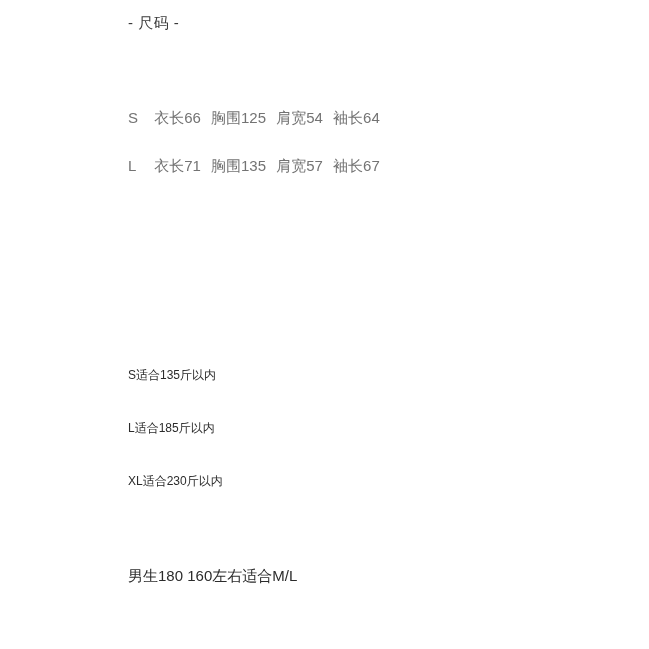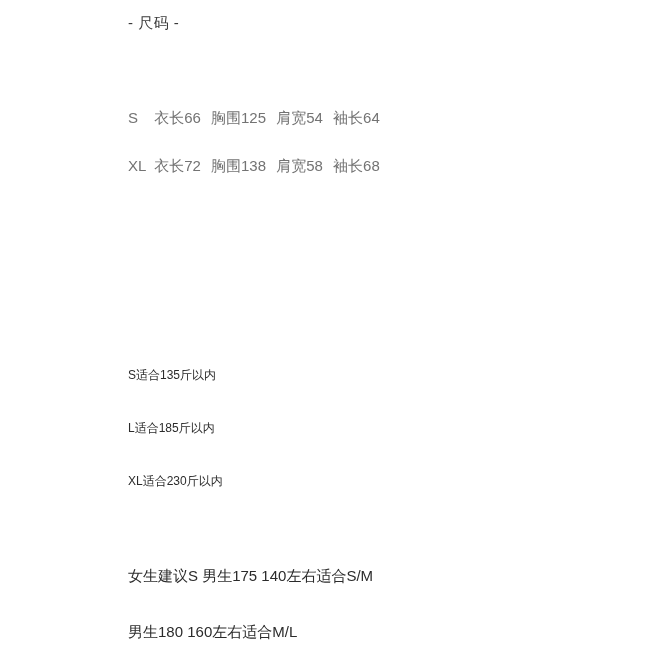--- a/index.html
+++ b/index.html
@@ -88,35 +88,34 @@
 
     <div class="spec-row">
       <span class="size-label">S</span>
       <span class="measure">衣长66</span>
       <span class="measure">胸围125</span>
       <span class="measure">肩宽54</span>
       <span class="measure">袖长64</span>
     </div>
 
 
+    <div class="spec-row">
+      <span class="size-label">L</span>
+      <span class="measure">衣长71</span>
+      <span class="measure">胸围135</span>
+      <span class="measure">肩宽57</span>
+      <span class="measure">袖长67</span>
+    </div>
 
-    <div class="spec-row">
-      <span class="size-label">XL</span>
-      <span class="measure">衣长72</span>
-      <span class="measure">胸围138</span>
-      <span class="measure">肩宽58</span>
-      <span class="measure">袖长68</span>
-    </div>
 
   </div>
 
   <div class="fit-block">
     <div class="fit-row">S适合135斤以内</div>
     <div class="fit-row">L适合185斤以内</div>
     <div class="fit-row">XL适合230斤以内</div>
   </div>
 
   <div class="advice-block">
-    <div class="advice-row">女生建议S  男生175 140左右适合S/M</div>
     <div class="advice-row">男生180 160左右适合M/L</div>
   </div>
 
 </div>
 
 </body></html>

